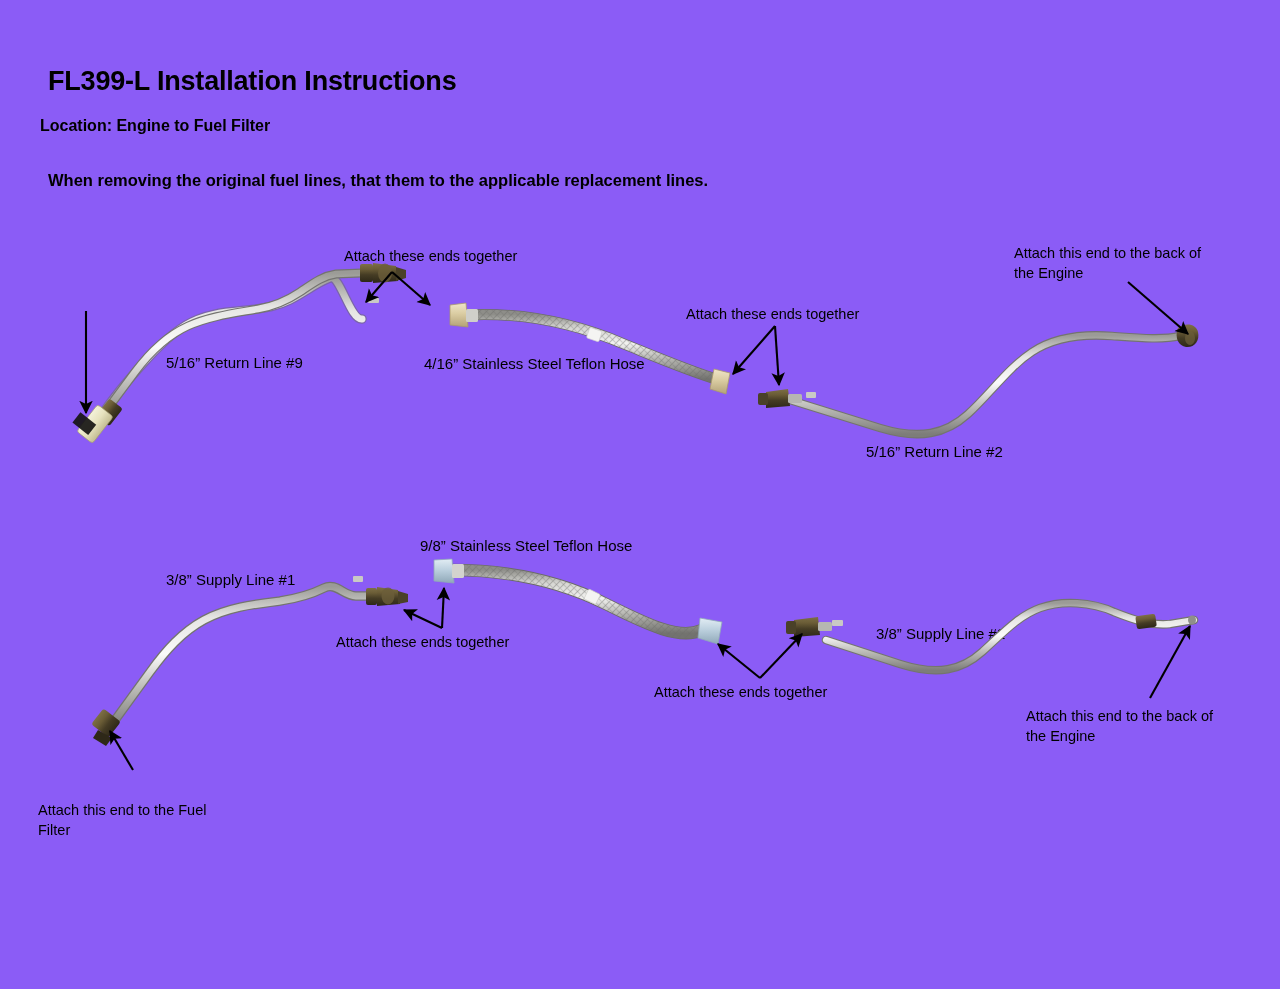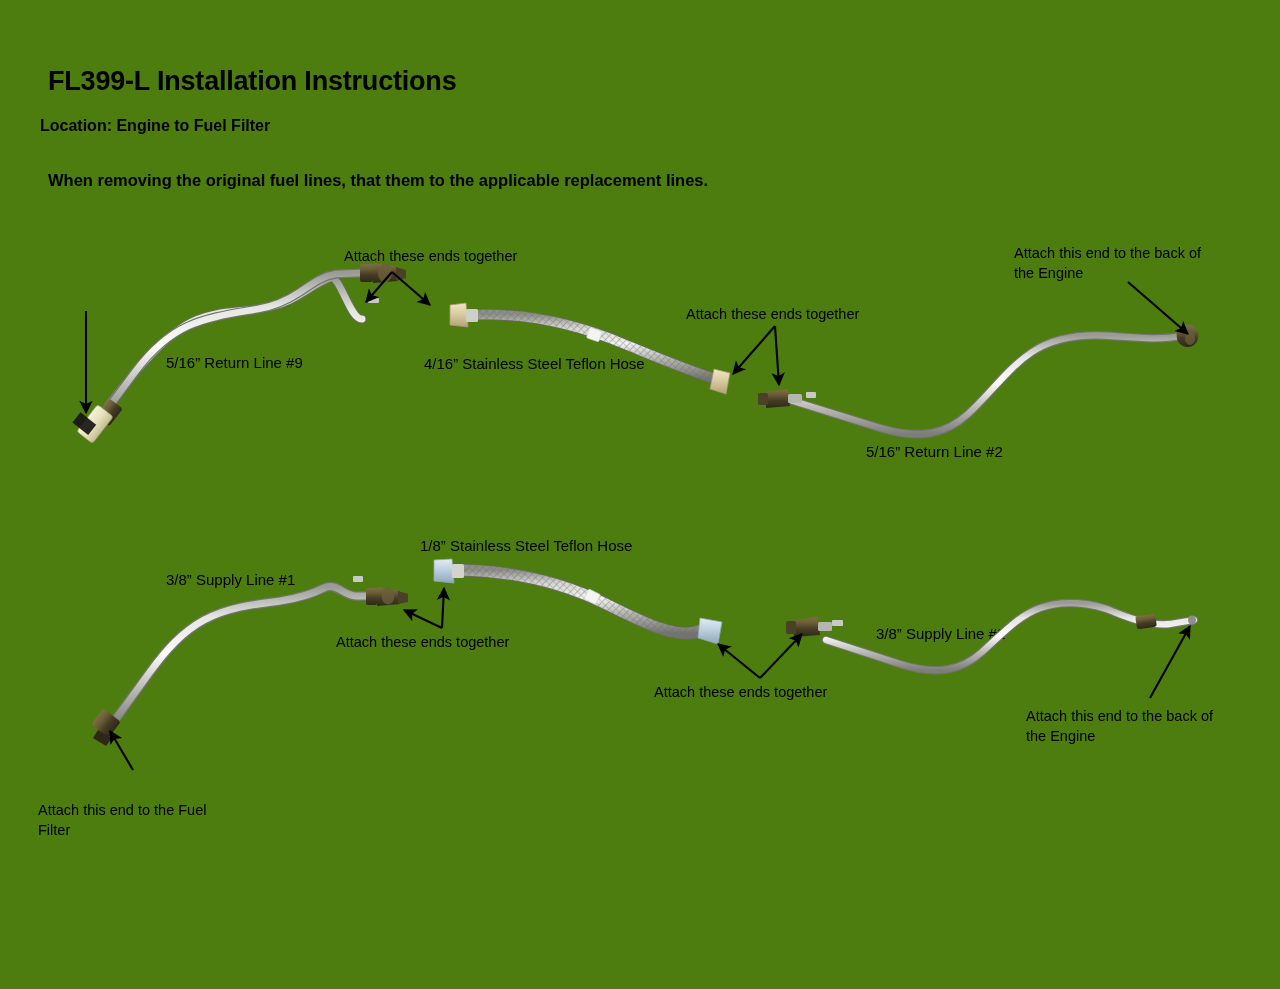--- a/index.html
+++ b/index.html
@@ -9,21 +9,21 @@
     background: #ffffff;
   }
   body {
     font-family: "Liberation Sans", sans-serif;
     color: #000000;
   }
   #page {
     position: relative;
     width: 1280px;
     height: 989px;
-    background: #4d7c0f;
+    background: #8b5cf6;
     overflow: hidden;
   }
 
   
   #doc-title {
     position: absolute;
     left: 48px;
     top: 66px;
     font-size: 27px;
     font-weight: bold;
@@ -116,21 +116,21 @@
 the Engine</div>
 
   <div class="part-label" style="left:166px; top:354px;">5/16” Return Line #9</div>
 
   <div class="part-label" style="left:424px; top:355px;">4/16” Stainless Steel Teflon Hose</div>
 
   <div class="part-label" style="left:866px; top:443px;">5/16” Return Line #2</div>
 
   <div class="part-label" style="left:166px; top:571px;">3/8” Supply Line #1</div>
 
-  <div class="part-label" style="left:420px; top:537px;">1/8” Stainless Steel Teflon Hose</div>
+  <div class="part-label" style="left:420px; top:537px;">9/8” Stainless Steel Teflon Hose</div>
 
   <div class="part-label" style="left:876px; top:619px;margin-top:6px;">3/8” Supply Line #2</div>
 
   <svg id="art" viewBox="0 0 1280 989">
     <defs>
 
       <linearGradient id="steelGrad" x1="0" y1="0" x2="0" y2="1">
         <stop offset="0%" stop-color="#9b9b96"></stop>
         <stop offset="22%" stop-color="#e6e6e3"></stop>
         <stop offset="48%" stop-color="#fbfbfa"></stop>

